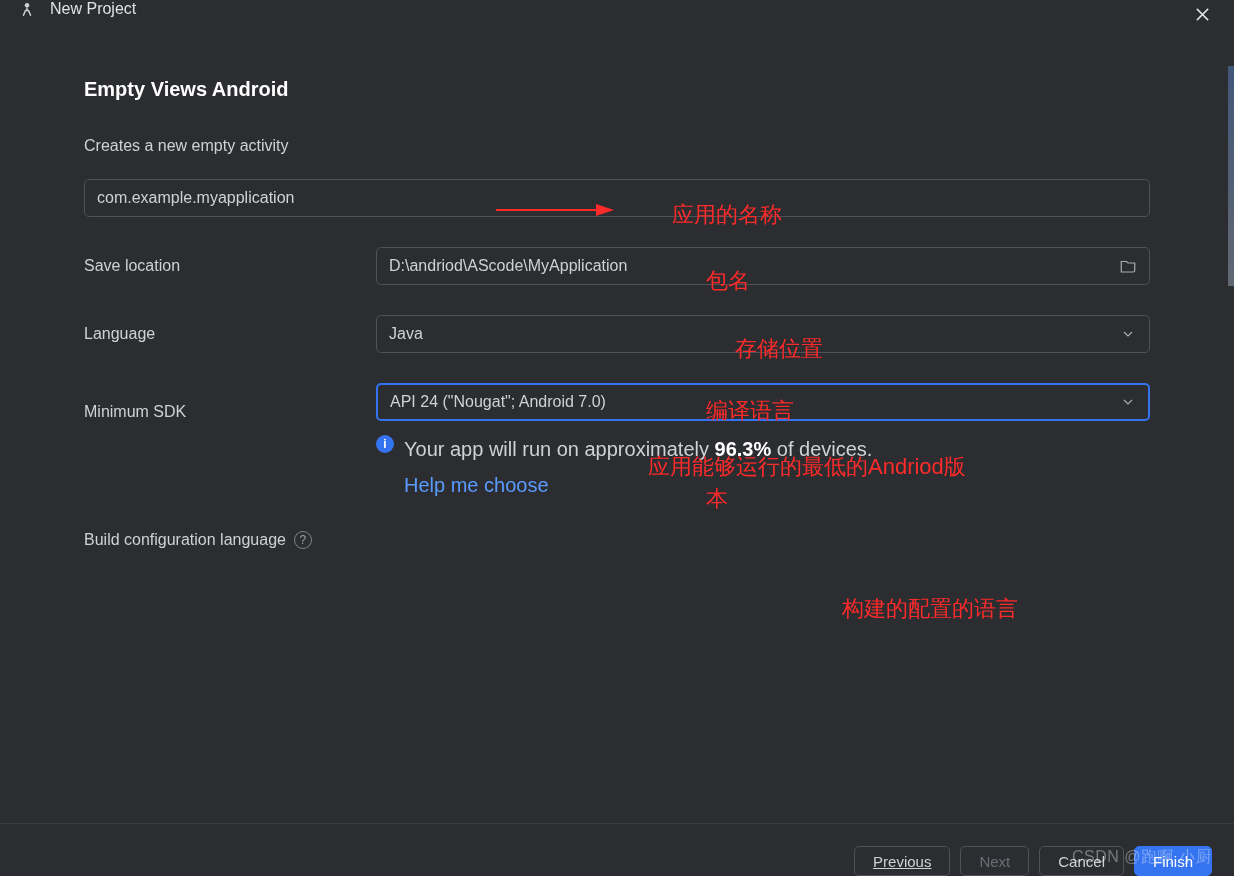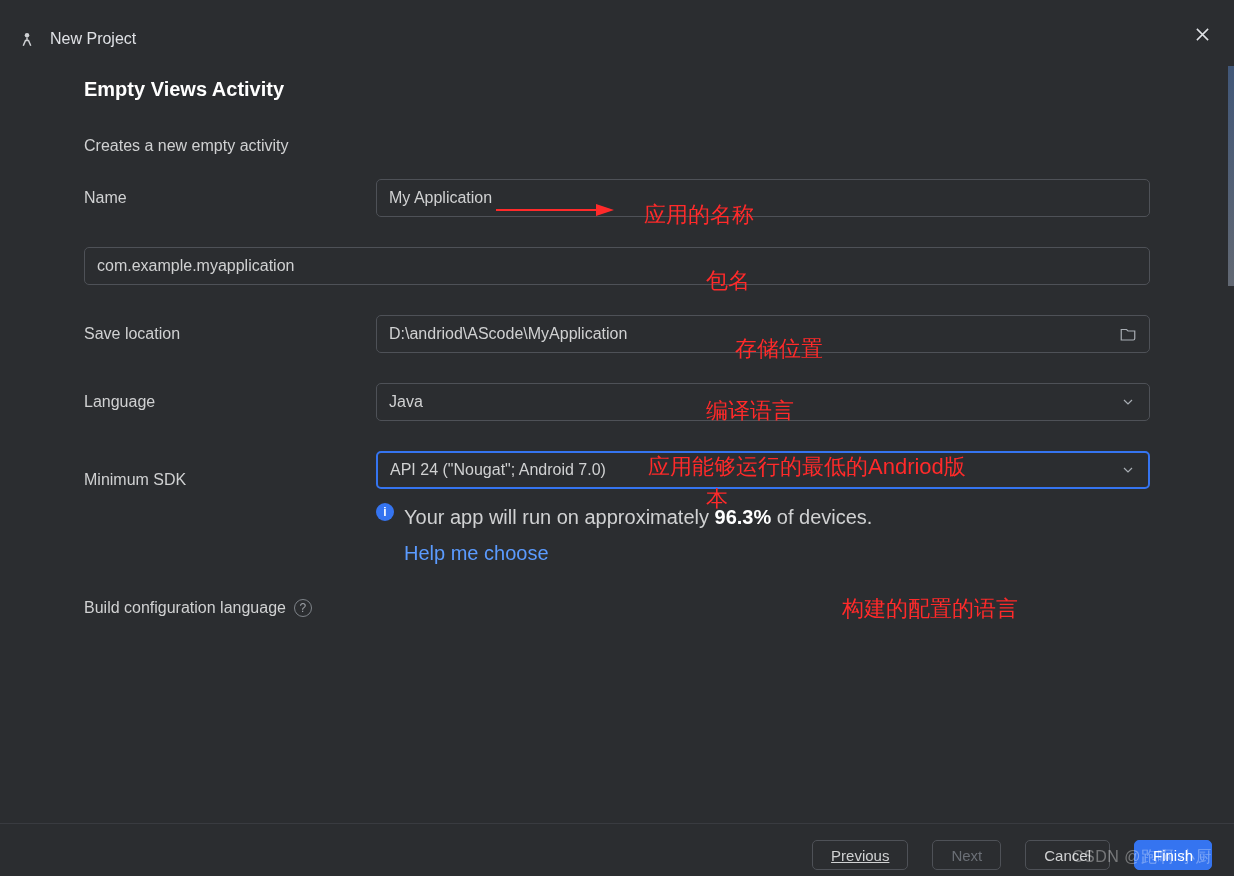--- a/index.html
+++ b/index.html
@@ -6,21 +6,21 @@
   html, body {
     width: 1234px; height: 876px;
     background: #2b2d30;
     font-family: -apple-system, BlinkMacSystemFont, "Segoe UI", Arial, sans-serif;
     color: #d0d1d2;
     overflow: hidden;
     position: relative;
     font-size: 15px;
   }
   .titlebar {
-    display: flex; align-items: flex-end; justify-content: space-between;
+    display: flex; align-items: flex-start; justify-content: space-between;
     height: 48px; padding: 0 18px;
   }
   .titlebar-left { display: flex; align-items: center; gap: 14px; }
   .title-icon {
     width: 18px; height: 18px; display: inline-flex; align-items: center; justify-content: center;
   }
   .window-title { font-size: 16px; color: #dfe1e5; }
   .close-x {
     width: 28px; height: 28px; display: flex; align-items: center; justify-content: center;
     color: #dfe1e5; cursor: pointer;
@@ -74,22 +74,22 @@
     color: #fff; font-size: 12px; font-weight: 700;
     display: inline-flex; align-items: center; justify-content: center; flex: 0 0 18px;
     margin-top: 2px;
   }
   .info-text { font-size: 20px; color: #d0d1d2; line-height: 1.6; }
   .info-text b { font-weight: 700; color: #fff; }
   .help-link { color: #5b9bff; cursor: pointer; display: block; margin-top: 4px; }
   .footer {
     position: absolute; left: 0; right: 0; bottom: 0; height: 53px;
     border-top: 1px solid #393b40;
-    display: flex; align-items: center; justify-content: flex-end;
-    gap: 24px; padding: 10px 22px 0 0;
+    display: flex; align-items: flex-end; justify-content: flex-end;
+    gap: 10px; padding: 10px 22px 0 0;
   }
   .btn {
     height: 30px; padding: 0 18px; border-radius: 5px;
     border: 1px solid #4e5157; background: #2b2d30; color: #d0d1d2;
     font-size: 15px; cursor: pointer;
     display: inline-flex; align-items: center;
   }
   .btn.disabled { color: #6b6f76; cursor: default; }
   .btn.primary { background: #3574f0; border-color: #3574f0; color: #fff; }
   .btn.cut { position: relative; }
@@ -127,29 +127,23 @@
     <span class="window-title">New Project</span>
   </div>
   <div class="close-x">
     <svg viewBox="0 0 16 16" width="15" height="15">
         <path d="M2 2 L14 14 M14 2 L2 14" stroke="currentColor" stroke-width="1.6"></path>
       </svg>
   </div>
 </div>
 
 <div class="content">
-  <div class="heading">Empty Views Activity</div>
+  <div class="heading">Empty Views Android</div>
   <div class="subtitle">Creates a new empty activity</div>
 
-  <div class="form-row">
-    <div class="label-col underline-first">Name</div>
-    <div class="input-col">
-      <input class="text-input" value="My Application" style="">
-    </div>
-  </div>
 
   <div class="form-row">
     <div class="input-col">
       <input class="text-input" value="com.example.myapplication" style="">
     </div>
   </div>
 
   <div class="form-row">
     <div class="label-col underline-first">Save location</div>
     <div class="input-col">
@@ -218,21 +212,21 @@
     </button>
   <button class="btn primary cut">
       <span>Finish</span>
     </button>
 </div>
 
 <svg class="arrow" style="left:496px; top:198px;" width="120" height="24">
   <line x1="0" y1="12" x2="100" y2="12" stroke="#ff2a2a" stroke-width="2"></line>
   <polygon points="100,6 118,12 100,18" fill="#ff2a2a"></polygon>
 </svg>
-<div class="annotation" style="left:644px; top:200px;font-family:Liberation Mono, monospace;">应用的名称</div>
+<div class="annotation" style="left:672px; top:200px;font-family:Liberation Mono, monospace;">应用的名称</div>
 <div class="annotation" style="left:706px; top:266px;">包名</div>
 <div class="annotation" style="left:735px; top:334px;">存储位置</div>
 <div class="annotation" style="left:706px; top:396px;">编译语言</div>
 <div class="annotation" style="left:648px; top:452px;">应用能够运行的最低的Andriod版</div>
 <div class="annotation" style="left:706px; top:484px;">本</div>
 <div class="annotation" style="left:842px; top:594px;">构建的配置的语言</div>
 
 <div class="side-stripe"></div>
 <div class="watermark">CSDN @跑啊   小厨</div>
 

